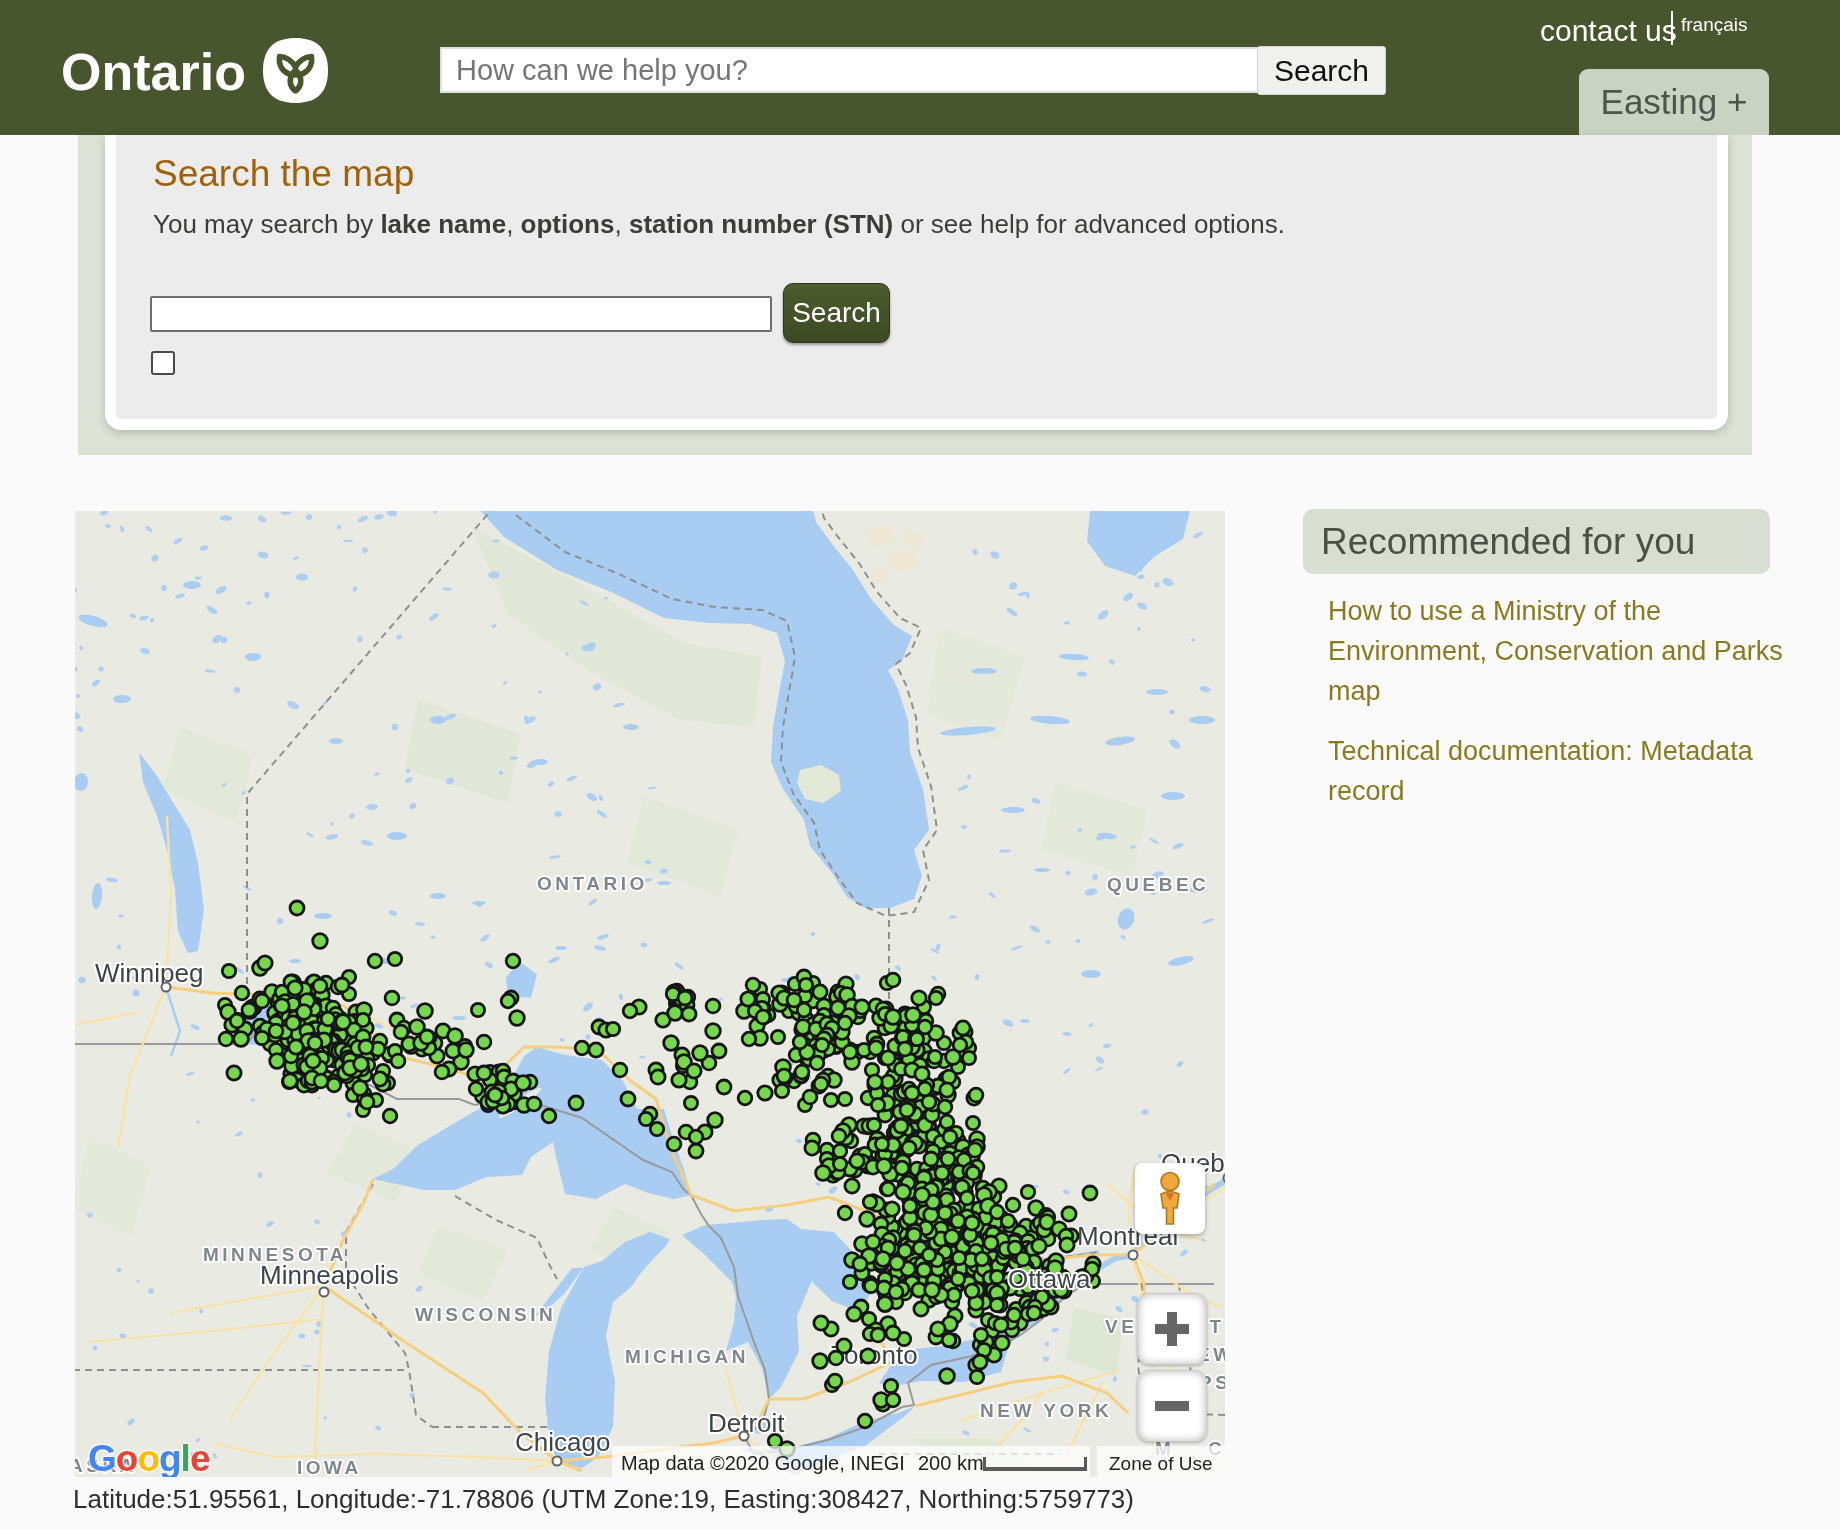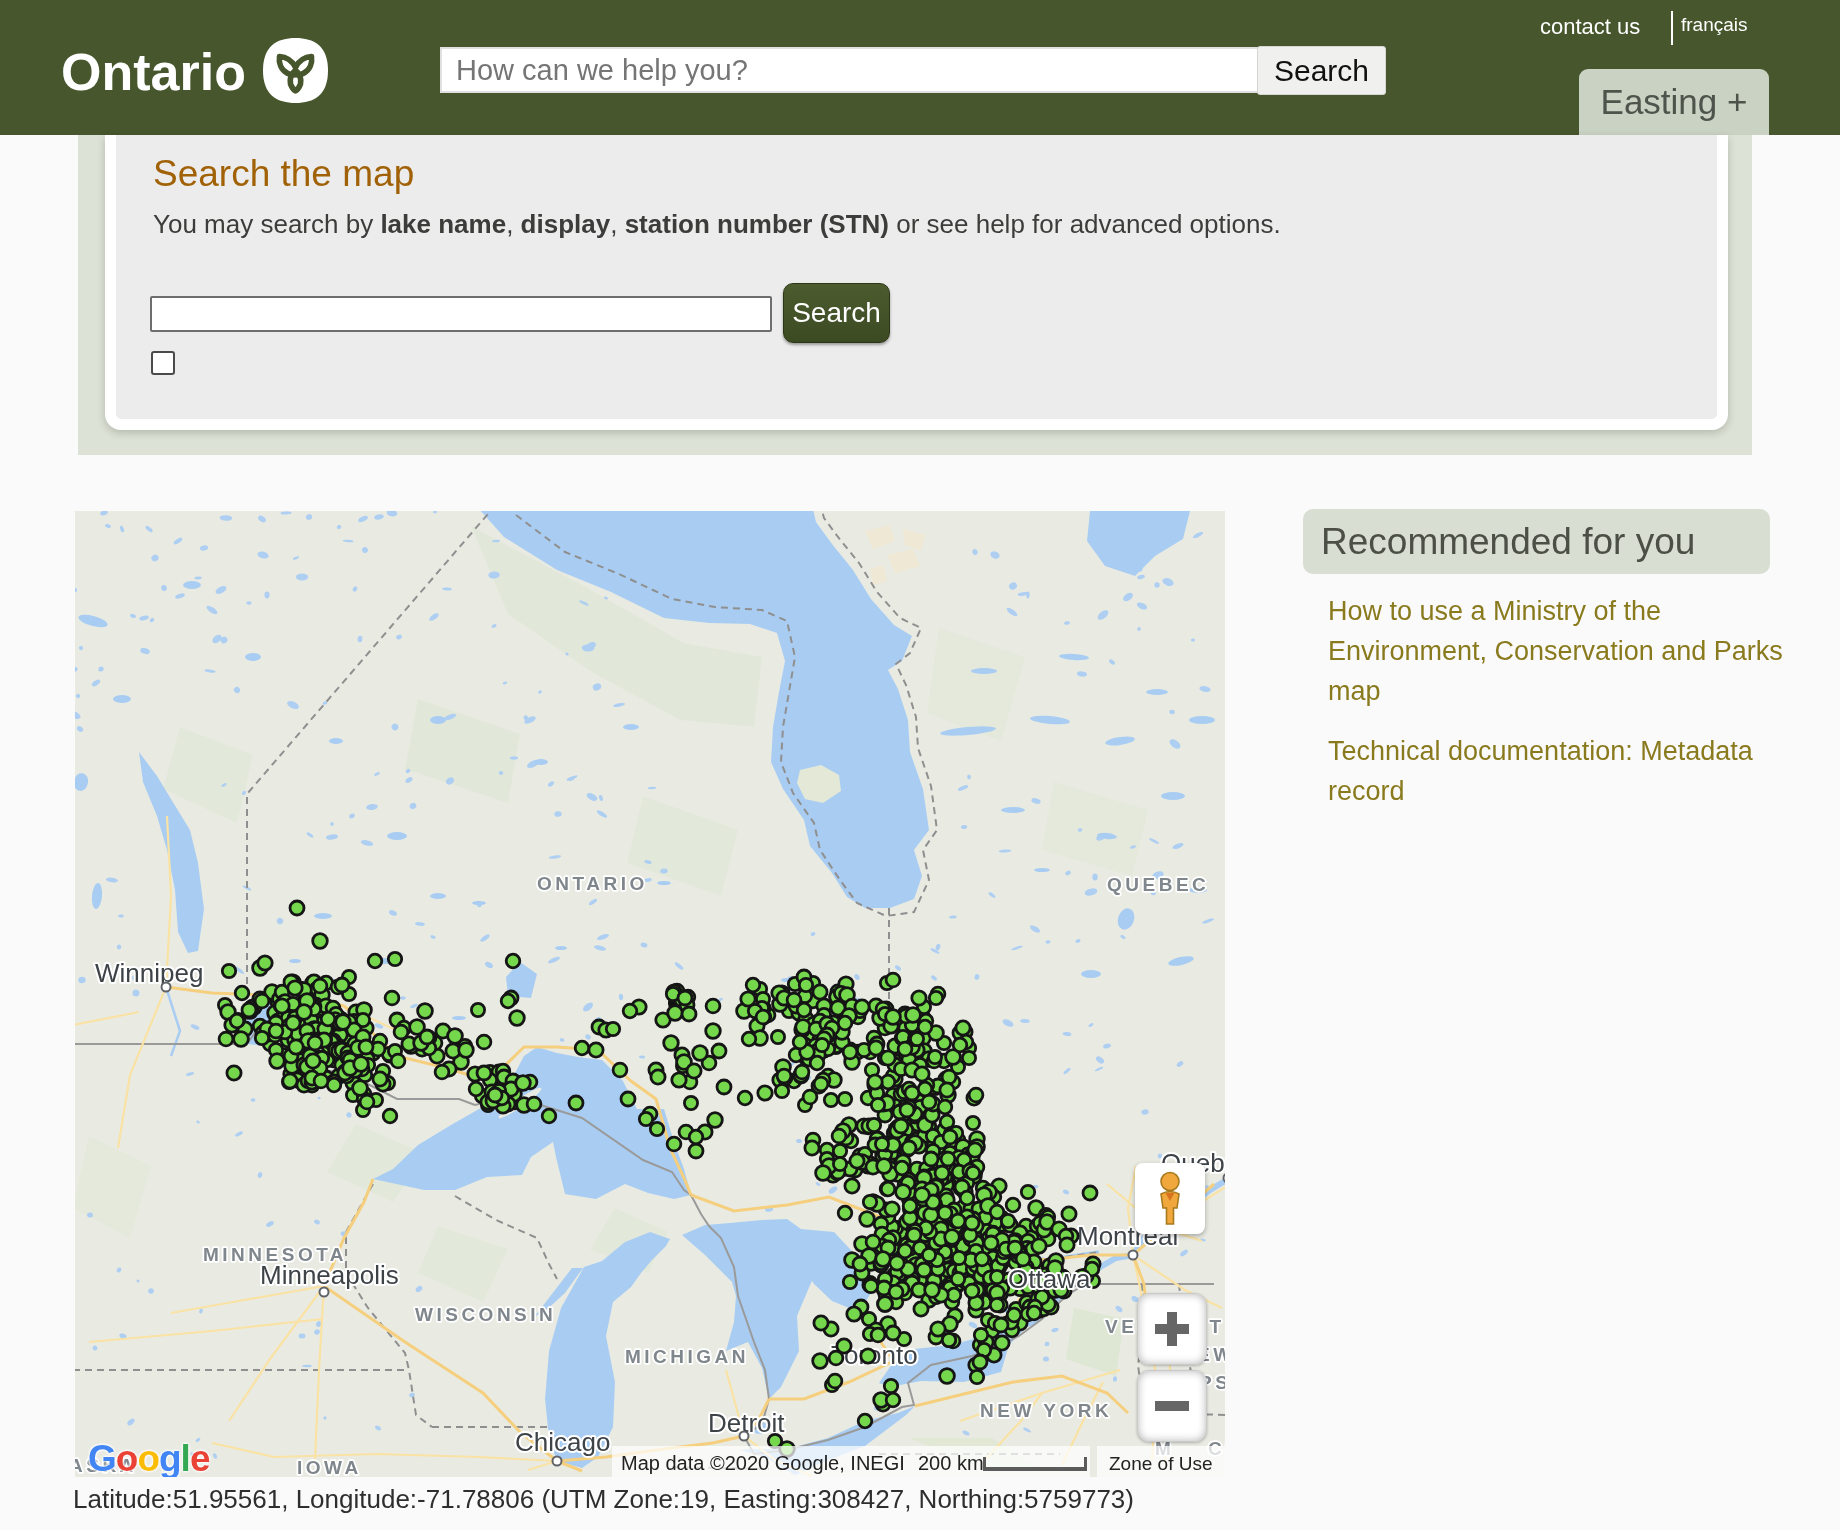--- a/index.html
+++ b/index.html
@@ -12,30 +12,30 @@
   <svg class="abs" style="left:262px;top:37px" width="67" height="67" viewBox="0 0 67 67">
     <path d="M33.5 1 C52 1 66 9 66 33.5 C66 58 52 66 33.5 66 C15 66 1 58 1 33.5 C1 9 15 1 33.5 1 Z" fill="#fff"></path>
     <g fill="none" stroke="#47562c" stroke-width="5.6" stroke-linejoin="round" stroke-linecap="round">
       <path d="M33.5 30 C30 24 24 20 17.5 19.5 C16.5 26 19 32.5 25 36 C28 37.8 31.5 38.2 33.5 37.6"></path>
       <path d="M33.5 30 C37 24 43 20 49.5 19.5 C50.5 26 48 32.5 42 36 C39 37.8 35.5 38.2 33.5 37.6"></path>
       <path d="M33.5 33 C29.5 36.5 27.5 41.5 28.5 47 C30 51 31.6 52.8 33.5 54 C35.4 52.8 37 51 38.5 47 C39.5 41.5 37.5 36.5 33.5 33"></path>
     </g>
   </svg>
   <input class="abs" style="left: 440px; top: 47px; width: 801px; height: 42px; border: 2px solid rgb(224, 224, 224); background: rgb(255, 255, 255); font-size: 29px; color: rgb(102, 102, 102); padding: 0px 0px 0px 14px; font-family: &quot;Liberation Sans&quot;, sans-serif;" placeholder="How can we help you?">
   <div class="abs" style="left:1257px;top:46px;width:127px;height:47px;background:#f0f0ee;border:1px solid #d5d5d3;border-radius:3px;font-size:30px;color:#111;display:flex;align-items:center;justify-content:center">Search</div>
-  <div class="abs" style="left:1540px;top:14px;color:#fff;font-size:22px">contact us</div>
+  <div class="abs" style="left:1540px;top:14px;color:#fff;font-size:30px">contact us</div>
   <div class="abs" style="left:1671px;top:11px;width:2px;height:34px;background:#fff"></div>
   <div class="abs" style="left:1681px;top:14px;color:#fff;font-size:19px">français</div>
   <div class="abs" style="left:1579px;top:69px;width:190px;height:66px;background:#cad2c3;border-radius:9px 9px 0 0;font-size:35px;color:#4e544c;display:flex;align-items:center;justify-content:center">Easting +</div>
 </div>
 
 <div class="abs" style="left:78px;top:135px;width:1674px;height:320px;background:#dce2d5">
   <div class="abs" style="left:27px;top:0;width:1601px;height:284px;background:#ececec;border:11px solid #fff;border-top:none;border-radius:0 0 16px 16px;box-shadow:0 3px 8px rgba(0,0,0,0.18)">
     <div class="abs" style="left:37px;top:18px;font-size:37px;color:#a16207">Search the map</div>
-    <div class="abs" style="left:37px;top:74px;font-size:26px;color:#3c3c3a">You may search by <b>lake name</b>, <b>display</b>, <b>station number (STN)</b> or see help for advanced options.</div>
+    <div class="abs" style="left:37px;top:74px;font-size:26px;color:#3c3c3a">You may search by <b>lake name</b>, <b>options</b>, <b>station number (STN)</b> or see help for advanced options.</div>
     <div class="abs" style="left:34px;top:161px;width:618px;height:32px;background:#fff;border:2px solid #6e6e6e;border-radius:2px"></div>
     <div class="abs" style="left:667px;top:148px;width:105px;height:58px;background:linear-gradient(#4c5c2e,#3c4a23);border:1px solid #2c3718;border-radius:10px;color:#fff;font-size:28px;display:flex;align-items:center;justify-content:center;box-shadow:0 2px 3px rgba(0,0,0,.35)">Search</div>
     <div class="abs" style="left:35px;top:216px;width:20px;height:20px;background:#fff;border:2px solid #4a4a4a;border-radius:3px"></div>
   </div>
 </div>
 
 <div class="abs" style="left:1303px;top:509px;width:467px;height:65px;background:#d8ded1;border-radius:10px;">
   <div class="abs" style="left:18px;top:12px;font-size:37px;color:#4b4f45">Recommended for you</div>
 </div>
 <div class="abs" style="left:1328px;top:591px;width:470px;font-size:27px;line-height:40px;color:#8a7a1e">How to use a Ministry of the Environment, Conservation and Parks map</div>

